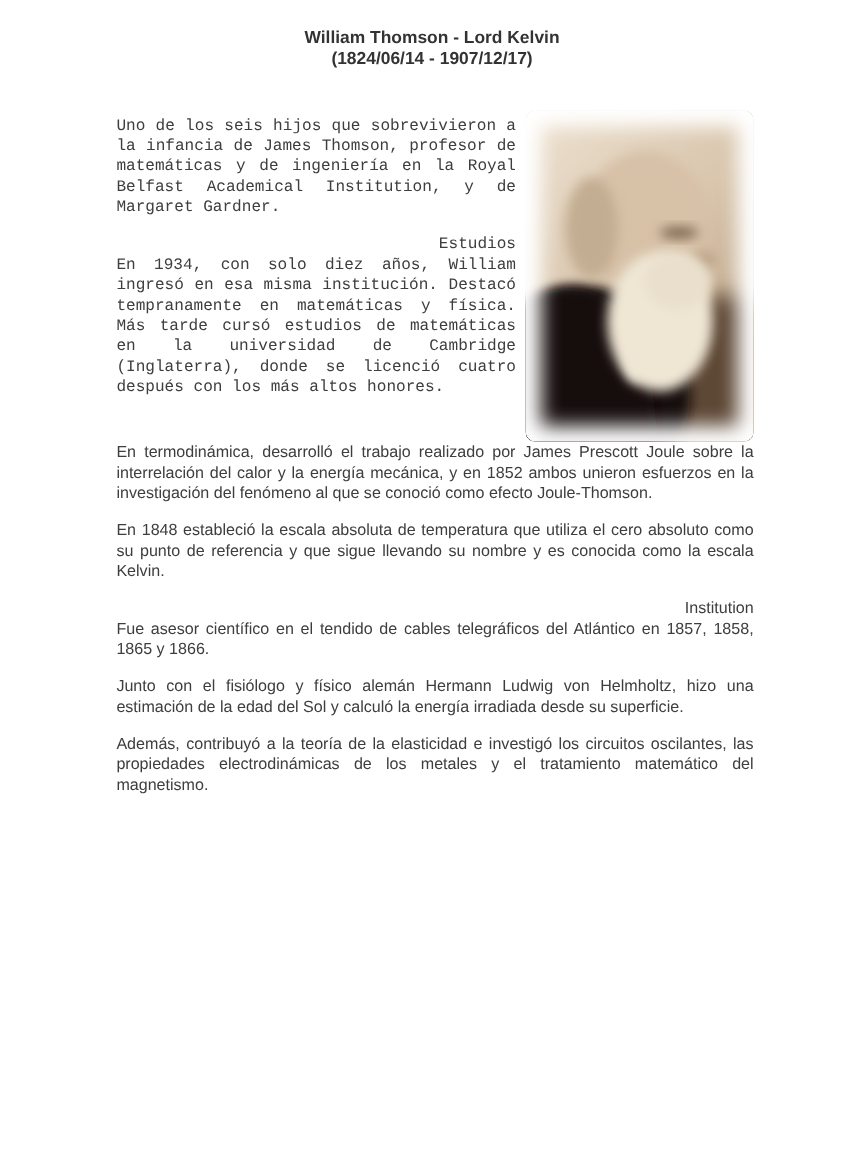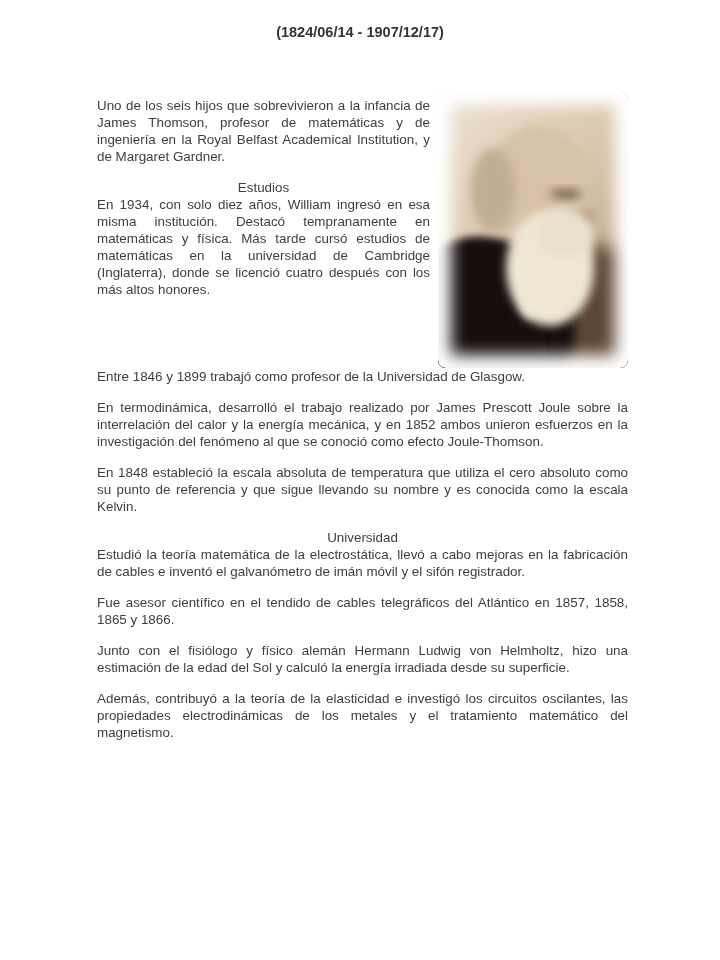--- a/index.html
+++ b/index.html
@@ -30,25 +30,26 @@
     width: 531px;
     font-size: 13.4px;
     line-height: 17px;
   }
   .content p {
     margin: 0 0 14px 0;
     text-align: justify;
   }
   .section-heading {
     line-height: 17px;
-    text-align: center;
+    text-align: right;
   }
   .top-row {
     display: flex;
     gap: 8px;
+    font-family: Liberation Mono, monospace;
   }
   .narrow-col {
     flex: 0 0 333px;
     width: 333px;
   }
   .portrait {
     flex: 0 0 190px;
     width: 190px;
     height: 276px;
     margin-top: -5px;
@@ -65,20 +66,21 @@
     box-shadow: inset 0 0 16px 13px #ffffff;
     pointer-events: none;
   }
 </style>
 </head>
 <body>
 
 <div class="page">
 
   <div class="doc-title">
+    <div>William Thomson - Lord Kelvin</div>
     <div>(1824/06/14 - 1907/12/17)</div>
   </div>
 
   <div class="content">
 
     <div class="top-row">
       <div class="narrow-col">
         <p>Uno de los seis hijos que sobrevivieron a la infancia de James Thomson, profesor de matemáticas y de ingeniería en la Royal Belfast Academical Institution, y de Margaret Gardner.</p>
         <div class="section">
           <div class="section-heading">Estudios</div>
@@ -109,31 +111,29 @@
           <ellipse cx="100" cy="92" rx="52" ry="58" fill="#d7c1a7" filter="url(#soft)"></ellipse>
           <ellipse cx="55" cy="98" rx="22" ry="42" fill="#c3ad92" filter="url(#soft)"></ellipse>
           <ellipse cx="128" cy="102" rx="16" ry="5" fill="#7b6550" filter="url(#soft)"></ellipse>
           <ellipse cx="147" cy="126" rx="10" ry="8" fill="#b59a7e" filter="url(#soft)"></ellipse>
           <ellipse cx="112" cy="176" rx="44" ry="58" fill="#efe6d4" filter="url(#soft)"></ellipse>
           <ellipse cx="127" cy="142" rx="28" ry="24" fill="#e9dfcc" filter="url(#soft)"></ellipse>
         </svg>
       </div>
     </div>
 
-    <p>Entre 1846 y 1899 trabajó como profesor de la Universidad de Glasgow.</p>
 
     <div class="section">
       <p>En termodinámica, desarrolló el trabajo realizado por James Prescott Joule sobre la interrelación del calor y la energía mecánica, y en 1852 ambos unieron esfuerzos en la investigación del fenómeno al que se conoció como efecto Joule-Thomson.</p>
     </div>
 
     <p>En 1848 estableció la escala absoluta de temperatura que utiliza el cero absoluto como su punto de referencia y que sigue llevando su nombre y es conocida como la escala Kelvin.</p>
 
     <div class="section">
-      <div class="section-heading">Universidad</div>
-      <p>Estudió la teoría matemática de la electrostática, llevó a cabo mejoras en la fabricación de cables e inventó el galvanómetro de imán móvil y el sifón registrador.</p>
+      <div class="section-heading">Institution</div>
     </div>
 
     <p>Fue asesor científico en el tendido de cables telegráficos del Atlántico en 1857, 1858, 1865 y 1866.</p>
 
     <p>Junto con el fisiólogo y físico alemán Hermann Ludwig von Helmholtz, hizo una estimación de la edad del Sol y calculó la energía irradiada desde su superficie.</p>
 
     <p>Además, contribuyó a la teoría de la elasticidad e investigó los circuitos oscilantes, las propiedades electrodinámicas de los metales y el tratamiento matemático del magnetismo.</p>
 
   </div>
 </div>

